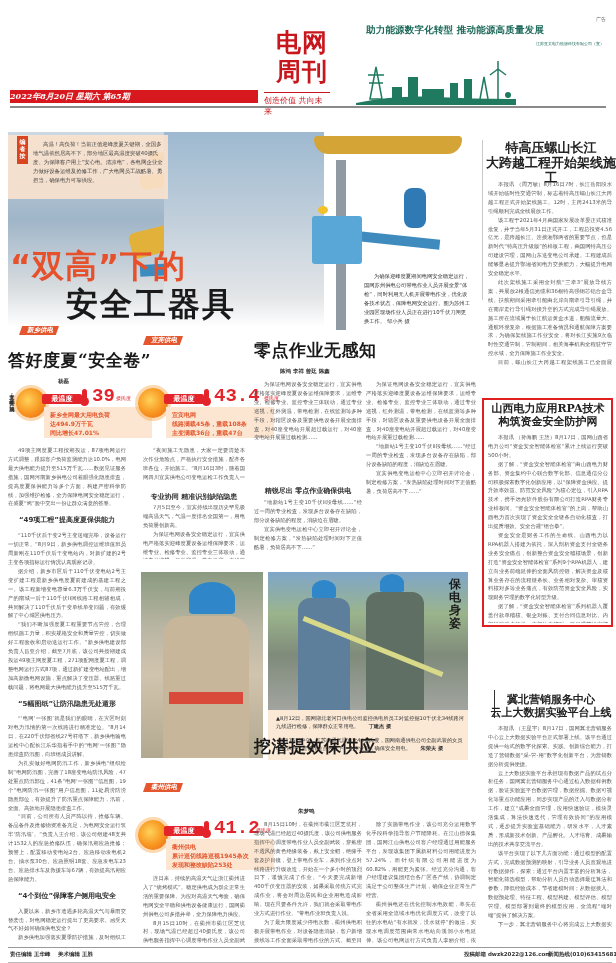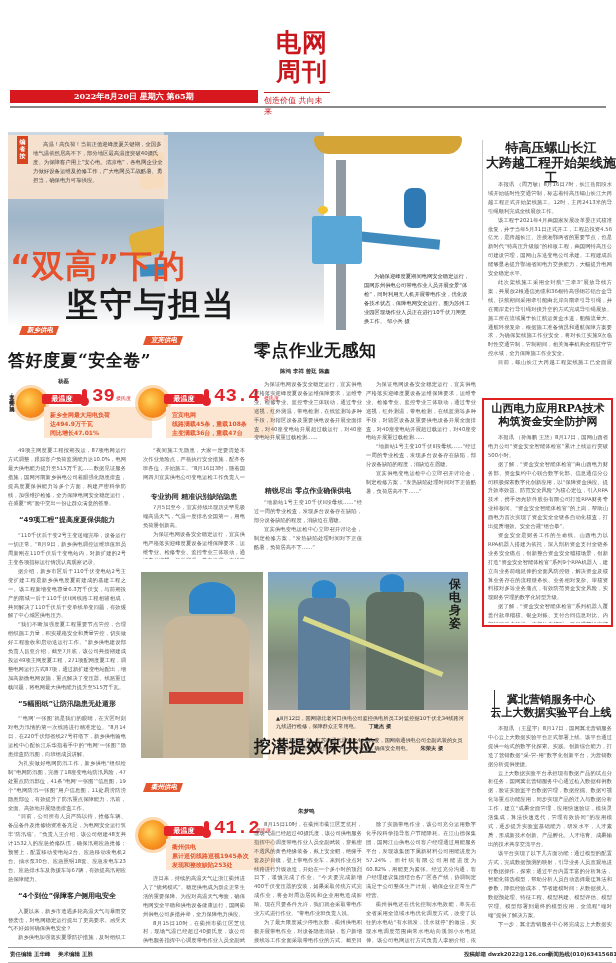--- a/index.html
+++ b/index.html
@@ -4,21 +4,21 @@
 <style>
   * { box-sizing: border-box; margin: 0; padding: 0; }
   html, body { width: 616px; height: 963px; overflow: hidden; background: #ffffff; }
   body { font-family: "DejaVu Serif", "Liberation Serif", serif; color: #333; position: relative; }
 
   .abs { position: absolute; }
 
   
   .masthead { left: 0; top: 0; width: 616px; height: 108px; }
   .mast-title { left: 14px; top: 14px; font-family: "DejaVu Serif", serif; font-size: 58px; font-weight: bold; color: #c8161d; letter-spacing: 2px; font-style: italic; line-height: 74px; }
-  .mast-date-bar { left: 10px; top: 90px; width: 248px; height: 13px; background: #d7191f; color: #fff; font-size: 8px; line-height: 13px; padding-left: 64px; font-weight: bold; }
+  .mast-date-bar { left: 10px; top: 90px; width: 248px; height: 13px; background: #d7191f; color: #fff; font-size: 8px; line-height: 13px; font-weight: bold; font-style: italic; }
   .mast-weekly { left: 276px; top: 28px; width: 56px; font-size: 25px; font-weight: bold; color: #c8161d; line-height: 29px; letter-spacing: 1px; }
   .mast-slogan { left: 264px; top: 92px; font-size: 8px; color: #c8161d; font-family: "DejaVu Sans", sans-serif; border-top: 1px solid #c8161d; padding-top: 2px; width: 66px; }
   .mast-ad { left: 356px; top: 0; width: 260px; height: 108px; }
   .ad-tag { right: 10px; top: 16px; font-size: 5px; color: #666; font-family: "DejaVu Sans", sans-serif; }
   .ad-headline { left: 10px; top: 24px; font-size: 9.5px; color: #1e6a5a; font-weight: bold; letter-spacing: 0.2px; white-space: nowrap; }
   .ad-sub { right: 12px; top: 41px; font-size: 4px; color: #1e6a5a; font-family: "DejaVu Sans", sans-serif; }
   .ad-skyline { left: 0; top: 55px; width: 160px; height: 50px; }
   .mast-rule { left: 10px; top: 106px; width: 596px; height: 2px; background: #8a8a8a; }
 
   
@@ -90,20 +90,37 @@
 <body>
 
 <div class="abs masthead">
   <div class="abs mast-date-bar">2022年8月20日  星期六  第65期</div>
   <div class="abs mast-weekly">
     <div>电网</div>
     <div>周刊</div>
   </div>
   <div class="abs mast-slogan">创造价值 共向未来</div>
 
+  <div class="abs mast-ad">
+    <div class="abs ad-tag">广告</div>
+    <div class="abs ad-headline">助力能源数字化转型  推动能源高质量发展</div>
+    <div class="abs ad-sub">江苏亚太电力能源科技有限公司（宣）</div>
+    <svg class="abs ad-skyline" viewBox="0 0 160 50">
+      <path d="M0 48 Q40 40 80 42 T160 44 L160 50 L0 50 Z" fill="#1f7a60"></path>
+      <path d="M14 44 L20 12 L26 44 Z M12 20 L28 20 M13 28 L27 28" stroke="#1f7a60" stroke-width="1.5" fill="none"></path>
+      <rect x="36" y="32" width="10" height="12" fill="#1f7a60"></rect>
+      <rect x="52" y="22" width="10" height="22" fill="#1f7a60"></rect>
+      <rect x="66" y="34" width="22" height="10" fill="#1f7a60"></rect>
+      <rect x="94" y="28" width="8" height="16" fill="#1f7a60"></rect>
+      <rect x="108" y="24" width="8" height="20" fill="#1f7a60"></rect>
+      <path d="M124 44 L128 22 L132 44" stroke="#1f7a60" stroke-width="1.5" fill="none"></path>
+      <path d="M142 44 L142 14 M142 14 L134 20 M142 14 L150 20 M142 14 L142 6" stroke="#1f7a60" stroke-width="1.5" fill="none"></path>
+      <circle cx="152" cy="40" r="3" fill="#1f7a60"></circle>
+    </svg>
+  </div>
   <div class="abs mast-rule"></div>
 </div>
 
 <div class="abs hero"></div>
 <div class="abs boom2"></div>
 <div class="abs boom"></div>
 <div class="abs cyl"></div>
 <div class="abs arm"></div>
 <div class="abs bucket"></div>
 <div class="abs worker" style="left:258px;top:228px;"></div>
@@ -115,21 +132,21 @@
 <div class="abs hero-r-boom"></div>
 <div class="abs hero-r-robot"></div>
 <div class="abs hero-r-bucket"></div>
 <div class="abs worker" style="left:318px;top:206px;"></div>
 
 <div class="abs editor-box"></div>
 <div class="abs editor-tag">编者按</div>
 <div class="abs editor-text">高温！高负荷！当前正值迎峰度夏关键期，全国多地气温依然居高不下，部分地区最高温度突破40摄氏度。为保障客户用上“安心电、清凉电”，各电网企业全力做好设备运维及抢修工作，广大电网员工战酷暑、勇担当，确保电力可靠供应。</div>
 
 <div class="abs hero-title1">“双高”下的</div>
-<div class="abs hero-title2">坚守与担当</div>
+<div class="abs hero-title2">安全工器具</div>
 
 <div class="abs hero-caption">
   <span>为确保迎峰度夏期间电网安全稳定运行，国网苏州供电公司带电作业人员开展全景“体检”，同时利用无人机开展带电作业，优化设备技术状态，保障电网安全运行。图为苏州工业园区现场作业人员正在进行10千伏刀闸更换工作。</span>
   <span>邹小兵 摄</span>
 </div>
 
 <div class="abs col-divider"></div>
 <div class="abs r1-title">
   <div>特高压螺山长江</div>
   <div>大跨越工程开始架线施工</div>

